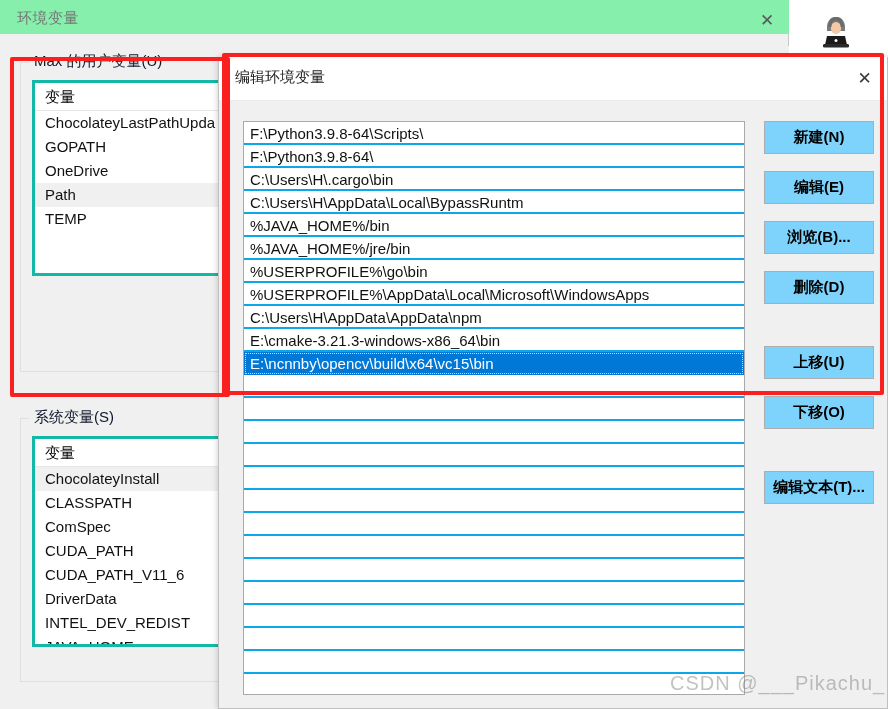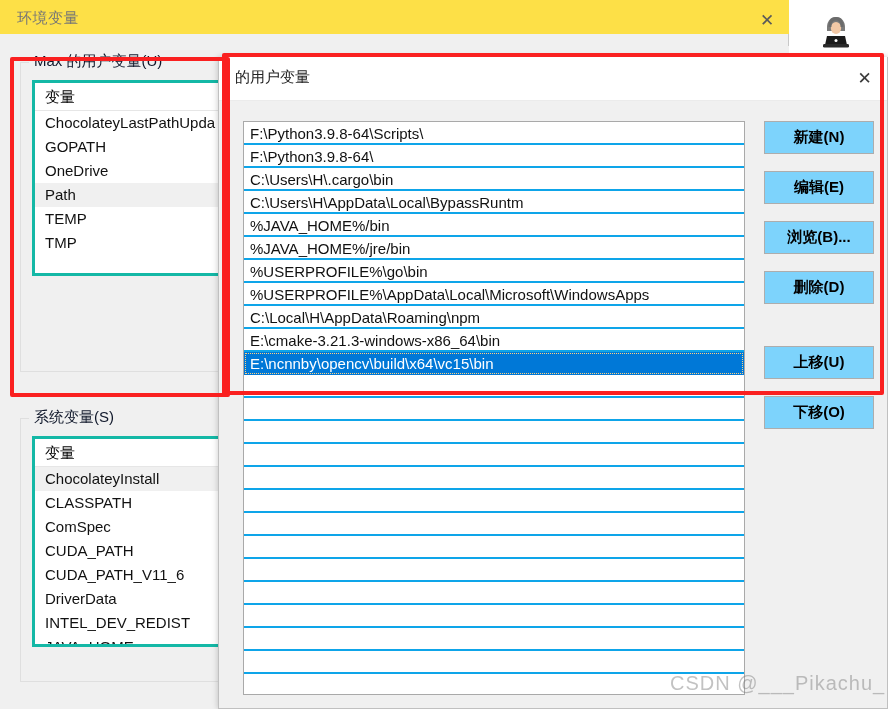--- a/index.html
+++ b/index.html
@@ -28,21 +28,21 @@
     background: #f0f0f0;
     border-right: 1px solid #c8c8c8;
     box-sizing: border-box;
   }
   #parent-titlebar {
     position: absolute;
     left: 0;
     top: 0;
     width: 789px;
     height: 34px;
-    background: #fde047;
+    background: #86efac;
   }
   #parent-title-text {
     position: absolute;
     left: 17px;
     top: 9px;
     font-size: 15px;
     color: #767676;
     letter-spacing: .5px;
   }
   #parent-close {
@@ -286,21 +286,20 @@
       <div class="group-frame"></div>
       <div class="group-legend">Max 的用户变量(U)</div>
 
       <div class="listview" style="left:12px; top:18px; width:200px; height:196px;">
         <div class="lv-header">变量</div>
         <div class="lv-row">ChocolateyLastPathUpda</div>
         <div class="lv-row">GOPATH</div>
         <div class="lv-row">OneDrive</div>
         <div class="lv-row selected-gray">Path</div>
         <div class="lv-row">TEMP</div>
-        <div class="lv-row">TMP</div>
       </div>
     </div>
 
     <div class="groupbox" style="left:20px; top:372px; width:200px; height:264px;">
       <div class="group-frame"></div>
       <div class="group-legend">系统变量(S)</div>
 
       <div class="listview" style="left:12px; top:18px; width:200px; height:211px;">
         <div class="lv-header">变量</div>
         <div class="lv-row selected-gray">ChocolateyInstall</div>
@@ -324,34 +323,34 @@
     <path d="M18 3 C12.5 3 10 8 10.5 13 l3 0 C13 9 15 6.5 18 6.5 C21 6.5 23 9 22.5 13 l3 0 C26 8 23.5 3 18 3 Z" fill="#6b6b6b"></path>
     <path d="M9 22 l18 0 2 9 -22 0 Z" fill="#1b1b1b"></path>
     <rect x="5" y="30" width="26" height="3.6" rx="1.4" fill="#2a2a2a"></rect>
     <circle cx="18" cy="26.5" r="1.5" fill="#ffffff"></circle>
   </svg>
 </div>
 
 <div id="edit-dialog">
 
   <div id="edit-titlebar">
-    <div id="edit-title-text">的用户变量</div>
+    <div id="edit-title-text">编辑环境变量</div>
     <div id="edit-close">✕</div>
   </div>
 
   <div id="path-list">
     <div class="path-row">F:\Python3.9.8-64\Scripts\</div>
     <div class="path-row">F:\Python3.9.8-64\</div>
     <div class="path-row">C:\Users\H\.cargo\bin</div>
     <div class="path-row">C:\Users\H\AppData\Local\BypassRuntm</div>
     <div class="path-row">%JAVA_HOME%/bin</div>
     <div class="path-row">%JAVA_HOME%/jre/bin</div>
     <div class="path-row">%USERPROFILE%\go\bin</div>
     <div class="path-row">%USERPROFILE%\AppData\Local\Microsoft\WindowsApps</div>
-    <div class="path-row">C:\Local\H\AppData\Roaming\npm</div>
+    <div class="path-row">C:\Users\H\AppData\AppData\npm</div>
     <div class="path-row">E:\cmake-3.21.3-windows-x86_64\bin</div>
     <div class="path-row selected">E:\ncnnby\opencv\build\x64\vc15\bin</div>
     <div class="path-row empty">&nbsp;</div>
     <div class="path-row empty">&nbsp;</div>
     <div class="path-row empty">&nbsp;</div>
     <div class="path-row empty">&nbsp;</div>
     <div class="path-row empty">&nbsp;</div>
     <div class="path-row empty">&nbsp;</div>
     <div class="path-row empty">&nbsp;</div>
     <div class="path-row empty">&nbsp;</div>
@@ -361,19 +360,20 @@
     <div class="path-row empty">&nbsp;</div>
     <div class="path-row empty">&nbsp;</div>
   </div>
 
   <div class="side-btn" style="top:64px;">新建(N)</div>
   <div class="side-btn" style="top:114px;">编辑(E)</div>
   <div class="side-btn" style="top:164px;">浏览(B)...</div>
   <div class="side-btn" style="top:214px;">删除(D)</div>
   <div class="side-btn" style="top:289px;">上移(U)</div>
   <div class="side-btn" style="top:339px;">下移(O)</div>
+  <div class="side-btn" style="top:414px;">编辑文本(T)...</div>
 
 </div>
 
 <div id="watermark">CSDN @___Pikachu_</div>
 
 <div class="annot" id="annot-left"></div>
 <div class="annot" id="annot-right"></div>
 
 </body></html>

